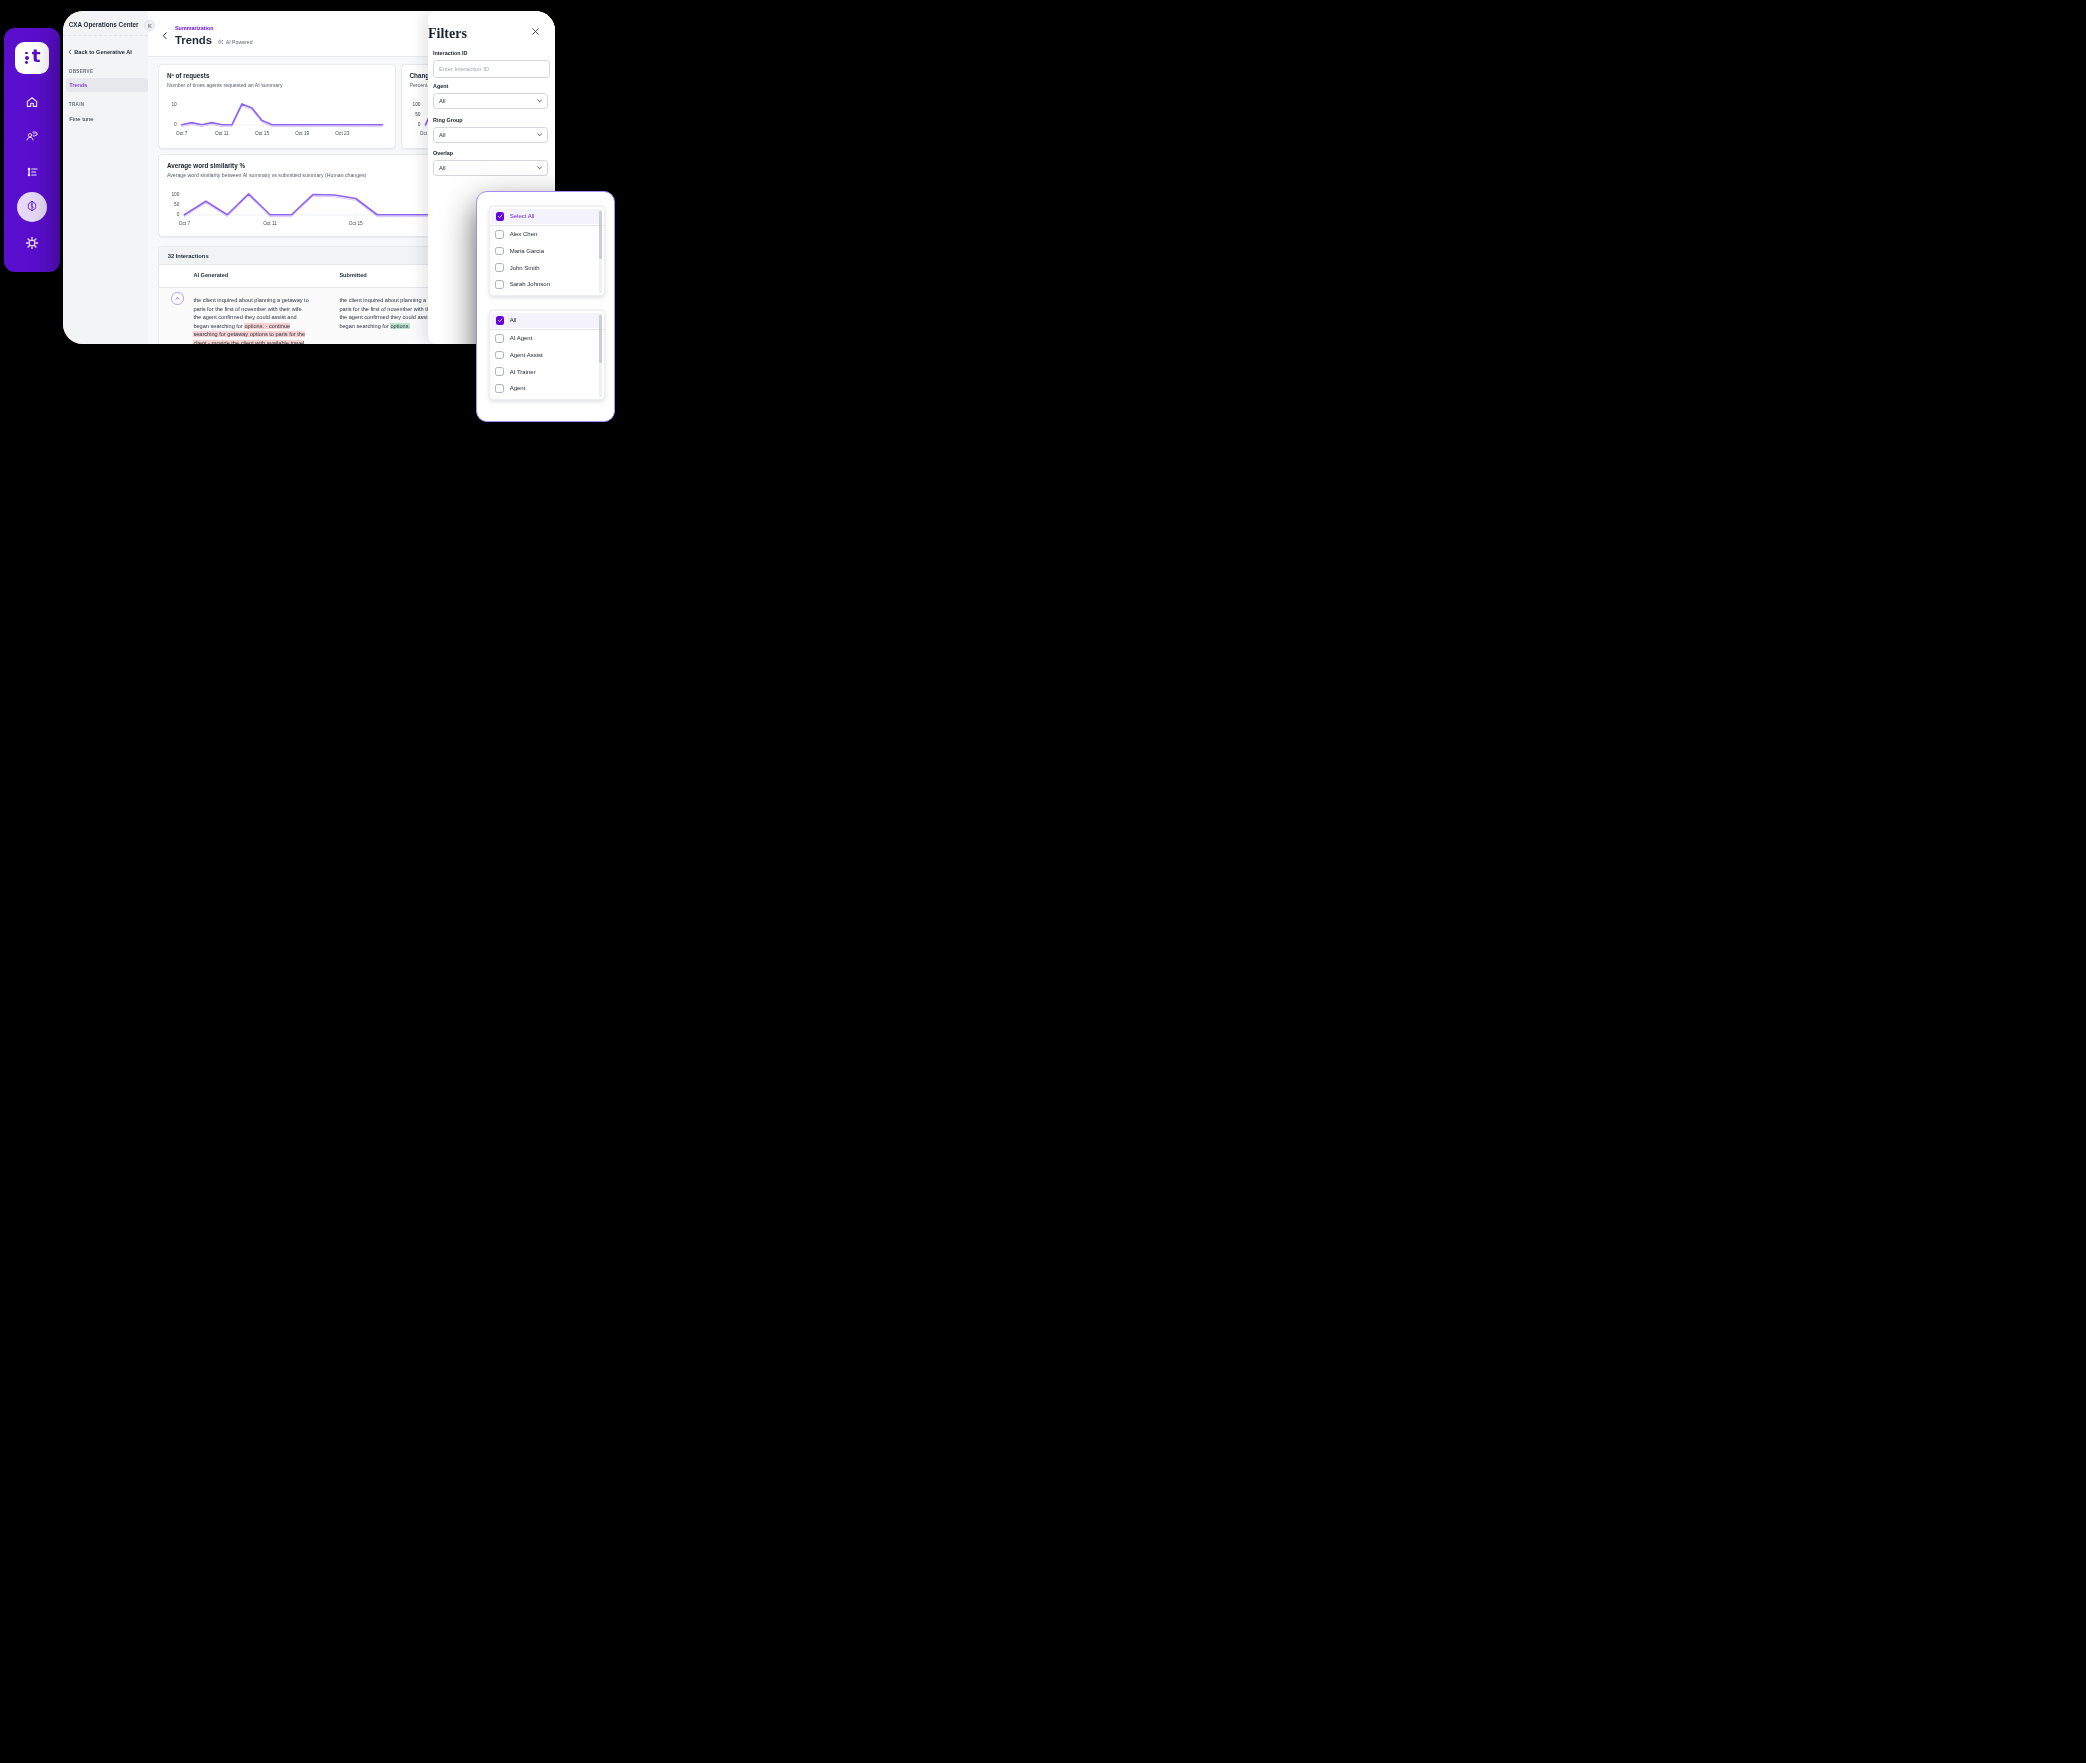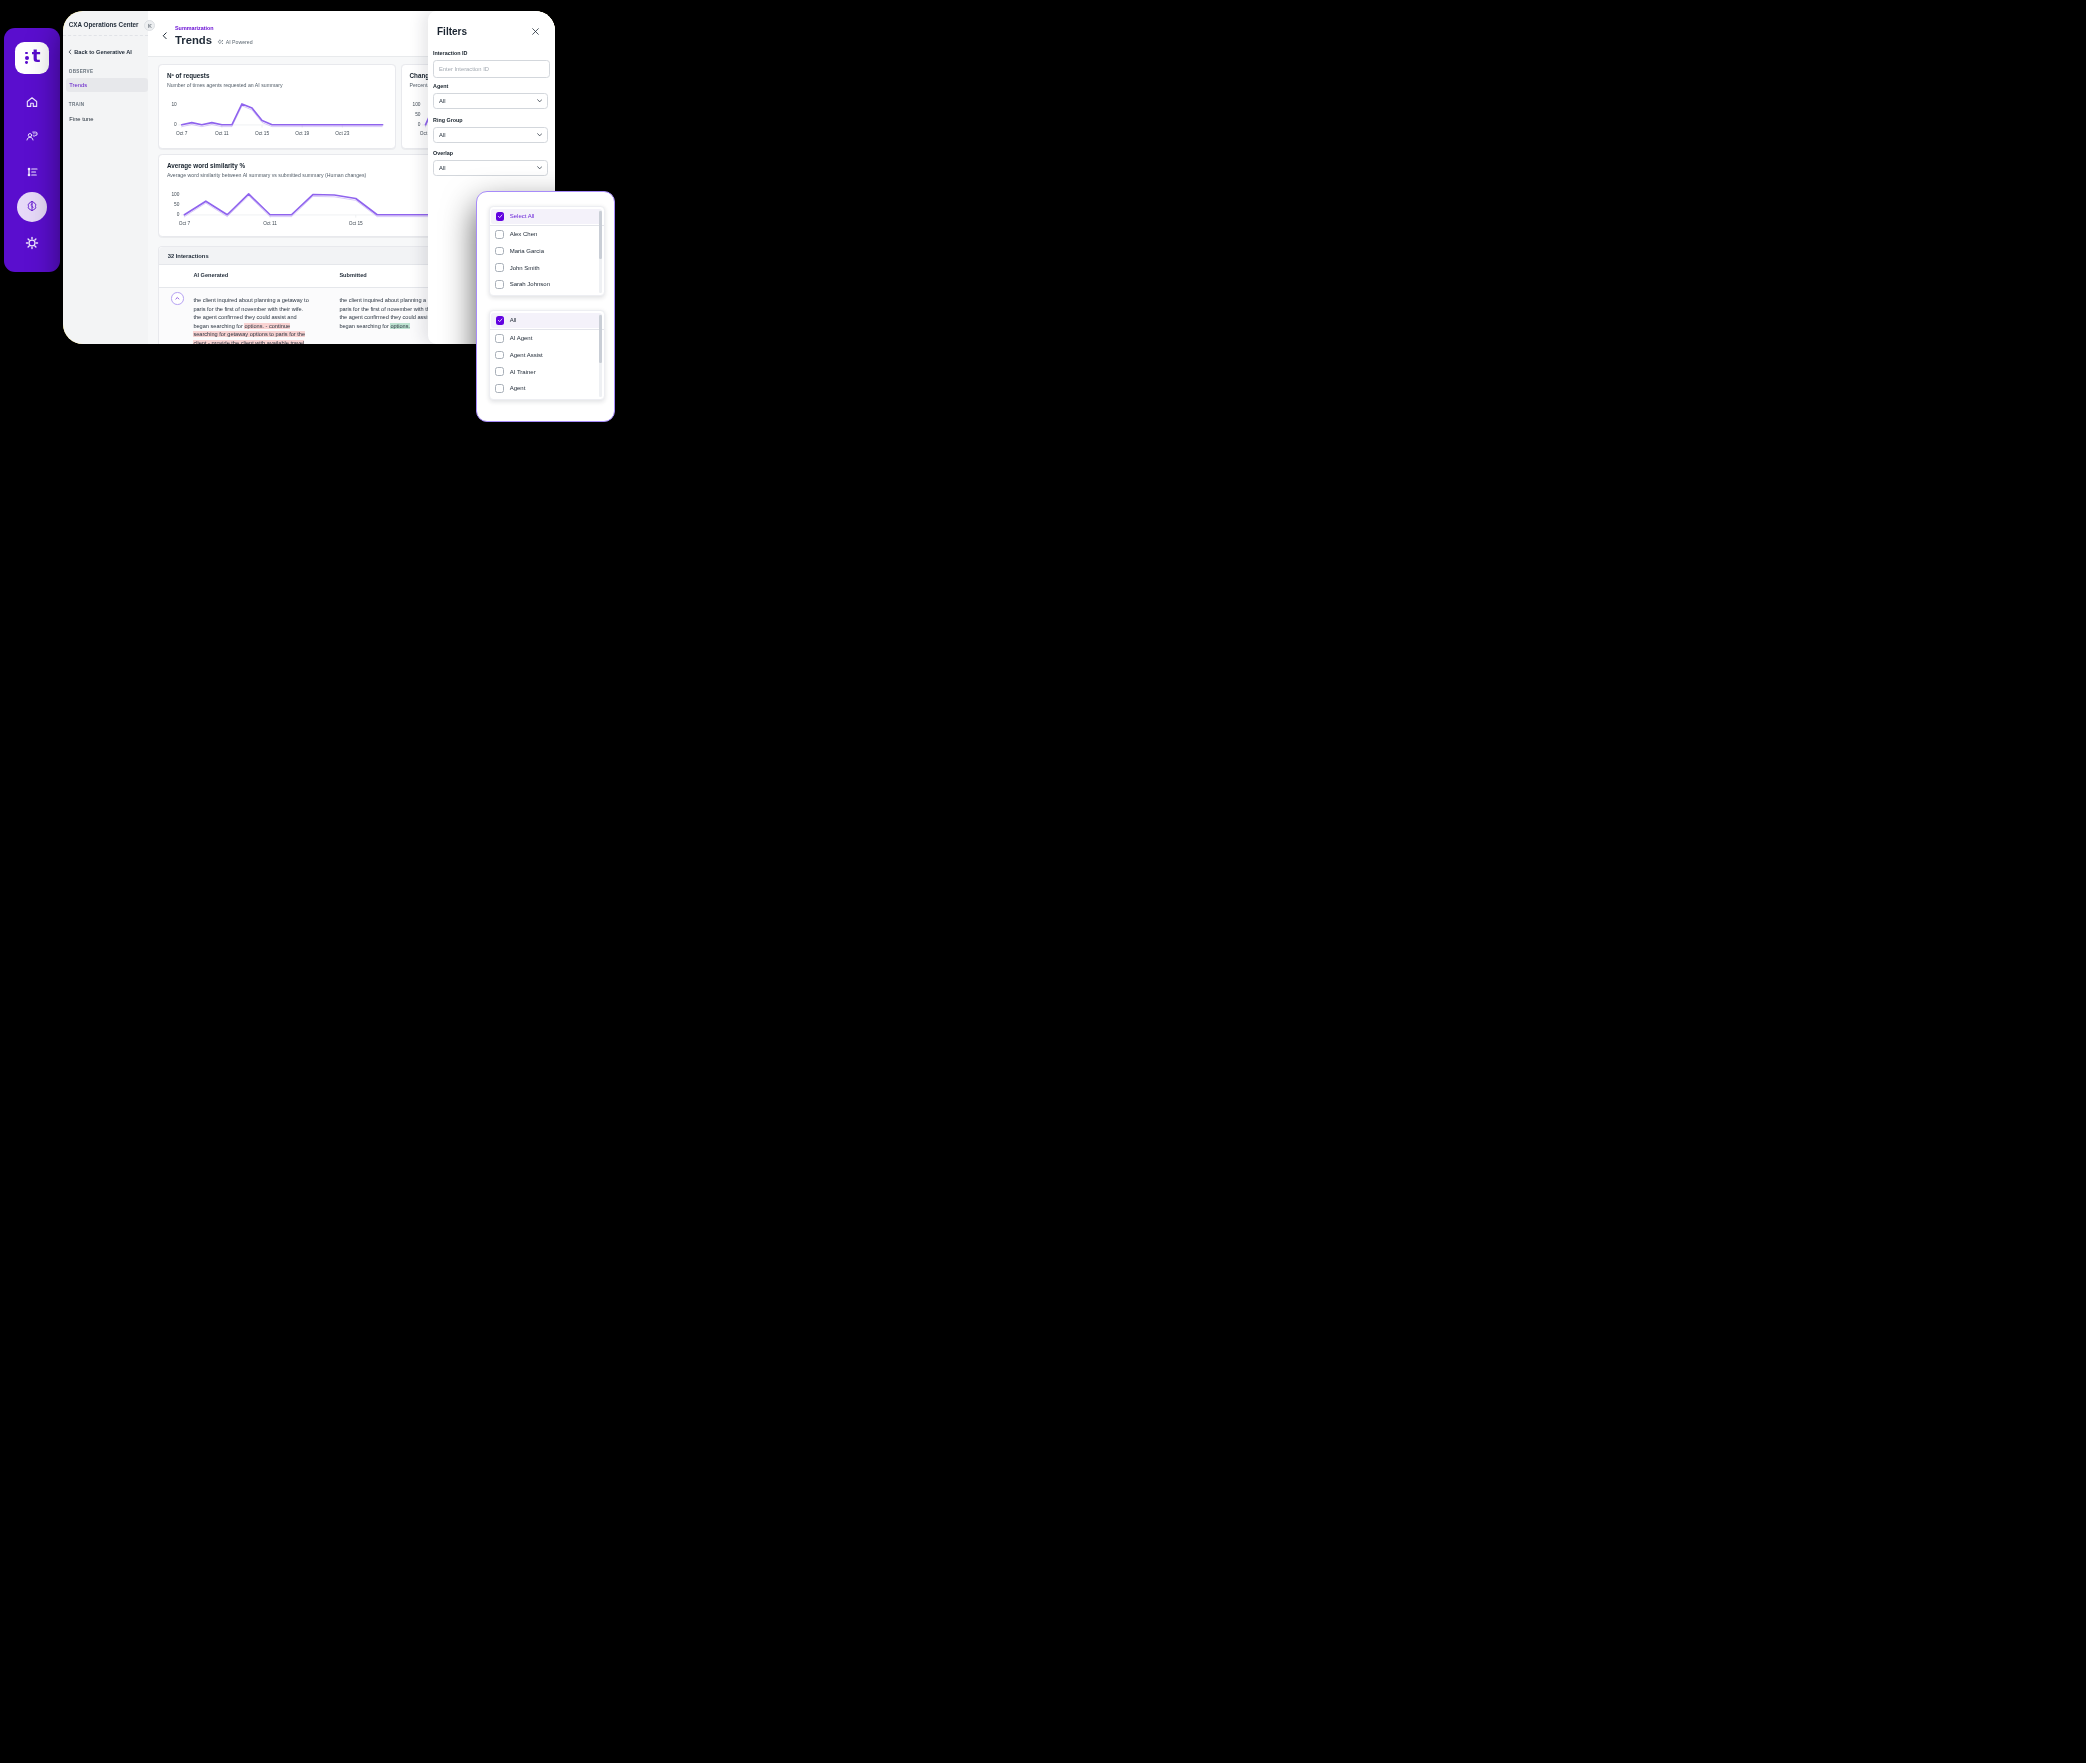--- a/index.html
+++ b/index.html
@@ -64,21 +64,21 @@
   .expander{position:absolute;left:11.7px;top:4.6px;width:12.5px;height:12.5px;border-radius:50%;border:0.6px solid #b7a3f3;
             background:#fff;display:flex;align-items:center;justify-content:center;cursor:pointer;padding:0;}
   .cell{position:absolute;top:8.3px;width:125px;font-size:5.6px;line-height:8.5px;color:#2a3440;white-space:pre-wrap;}
   .cell-ai{left:34px;} .cell-sub{left:180px;}
   .overlap-val{position:absolute;left:311px;top:9.2px;font-size:5.6px;color:#2a3440;}
   .hl-red{background:#F9D3D2;} .hl-green{background:#BEE4D2;}
 
   
   .drawer{position:absolute;top:0;right:0;width:127px;height:100%;background:#fff;border-radius:8.3px;
           box-shadow:-5.8px 0 14px rgba(25,31,45,.10);z-index:5;}
-  .drawer-title{position:absolute;left:9px;top:15px;font-size:10px;font-weight:600;color:#1a2430;}
+  .drawer-title{position:absolute;left:0;top:15px;font-size:14px;font-weight:600;color:#1a2430;font-family:Liberation Serif, serif;}
   .drawer-close{position:absolute;left:104px;top:16.7px;cursor:pointer;background:none;border:none;padding:0;}
   .f-label{position:absolute;left:5px;font-size:5.4px;font-weight:700;color:#16202a;}
   .fl-1{top:39px;} .fl-2{top:72px;} .fl-3{top:106px;} .fl-4{top:139px;}
   .f-input{position:absolute;left:5px;top:49px;width:105px;height:15.4px;border:0.6px solid #d3d7dc;border-radius:3.3px;
            font-family:inherit;font-size:5.8px;padding:0 5px;color:#1f2a37;background:#fff;outline:none;}
   .f-input::placeholder{color:#a2a9b1;}
   .f-select{position:absolute;left:5px;width:115px;height:15.4px;border:0.6px solid #d3d7dc;border-radius:3.3px;background:#fff;
             display:flex;align-items:center;justify-content:space-between;padding:0 5px;font-size:5.8px;color:#1f2a37;
             box-sizing:border-box;cursor:pointer;}
   .fs-1{top:82px;} .fs-2{top:116px;} .fs-3{top:149px;}

